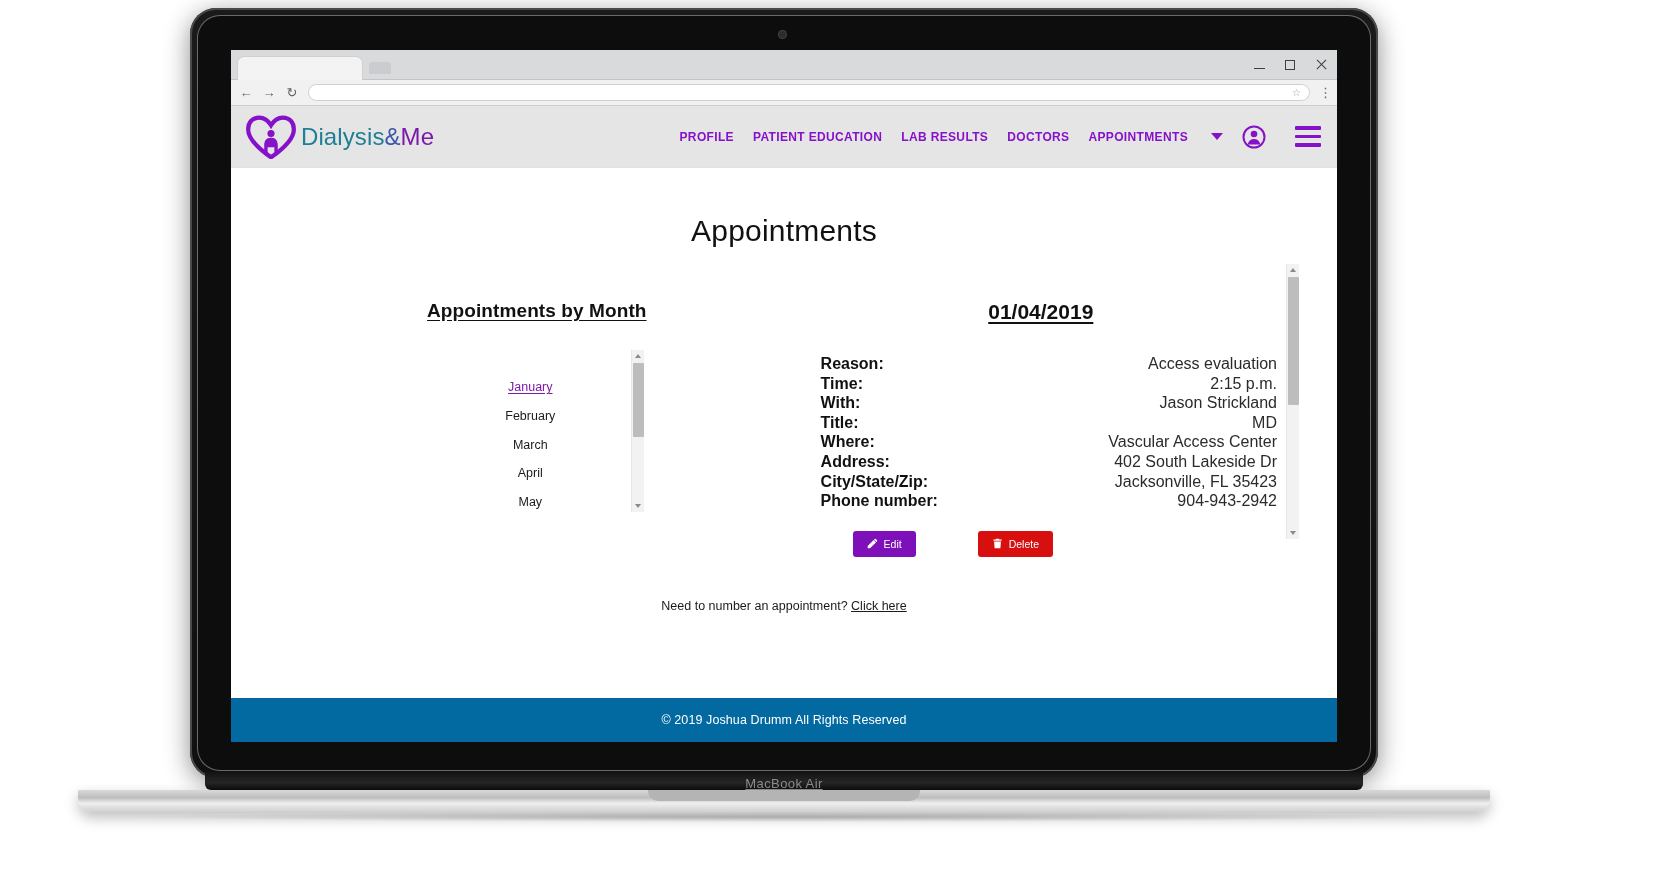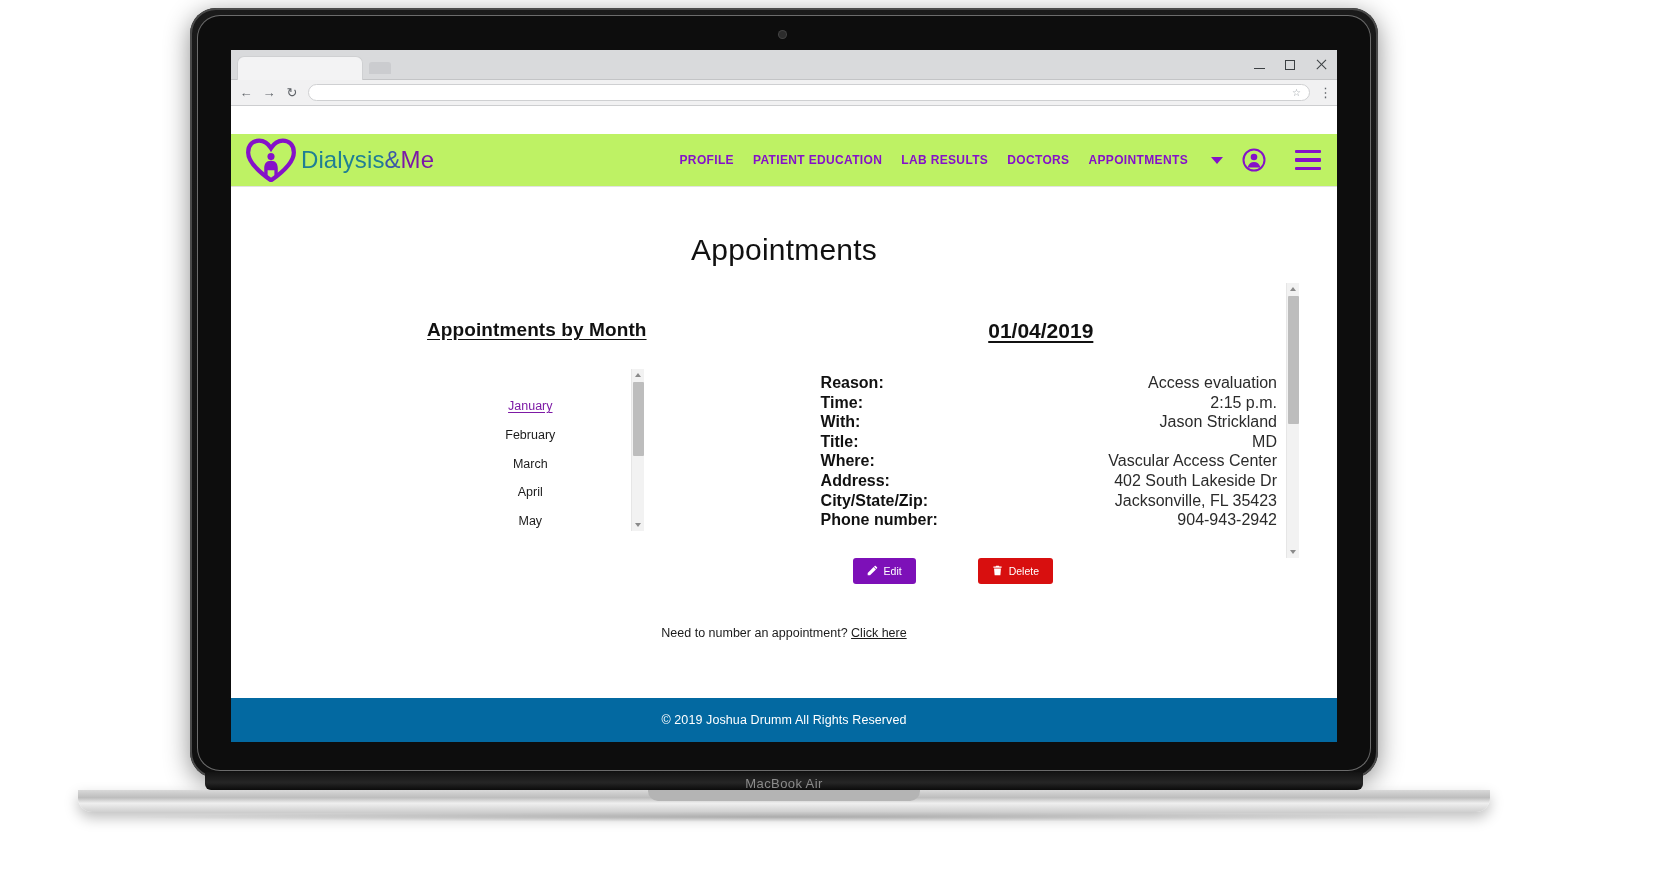--- a/index.html
+++ b/index.html
@@ -41,20 +41,21 @@
   .laptop-base {
     position:absolute; left:205px; top:772px; width:1158px; height:18px;
     background: linear-gradient(180deg,#131313 0%, #262626 60%, #0c0c0c 100%);
     border-radius: 0 0 6px 6px;
   }
   .base-label {
     position:absolute; left:205px; top:772px; width:1158px; height:22px;
     color:#8c8c8c; font-size:13px; letter-spacing:.4px;
     display:flex; align-items:center; justify-content:center;
     font-family:"Liberation Sans", sans-serif;
+    text-decoration:underline;
   }
   .laptop-foot {
     position:absolute; left:78px; top:790px; width:1412px; height:22px;
     background: linear-gradient(180deg,#d9d9d9 0%, #bdbdbd 35%, #efefef 60%, #cfcfcf 100%);
     border-radius: 0 0 14px 14px;
     box-shadow: 0 6px 14px rgba(0,0,0,.25);
   }
   .laptop-notch {
     position:absolute; left:648px; top:790px; width:272px; height:11px;
     background:#b4b4b4; border-radius: 0 0 10px 10px;
@@ -102,22 +103,22 @@
     border-radius:9px; display:flex; align-items:center;
     padding:0 8px; font-size:10px; color:#3c4043;
   }
   .omni-star { margin-left:auto; color:#9aa0a6; font-size:10px;}
   .kebab { color:#5f6368; font-size:13px; letter-spacing:0; line-height:9px; width:10px; text-align:center;}
 
   
   .page { height:636px; background:#ffffff; position:relative; overflow:hidden; }
 
   .site-header {
-    height:53px; background:#bef264; border-bottom:1px solid #e2e2e2;
-    display:flex; align-items:center; padding:0 16px 0 14px;margin-top:28px;
+    height:62px; background:#e5e5e5; border-bottom:1px solid #e2e2e2;
+    display:flex; align-items:center; padding:0 16px 0 14px;
   }
   .brand { display:flex; align-items:center; gap:4px; }
   .brand-mark { width:52px; height:44px; }
   .brand-name { font-size:24px; font-weight:400; font-family:"Liberation Sans", sans-serif; letter-spacing:.1px;}
   .bn-1 { color:#1f7f94; } .bn-2 { color:#3b57a8; } .bn-3 { color:#7b19a8; }
 
   .main-nav { margin-left:auto; display:flex; align-items:center; gap:19px; }
   .nav-link {
     color:#8511c9; font-size:12px; font-weight:700; letter-spacing:.35px;
     text-decoration:none; white-space:nowrap; cursor:pointer;
@@ -180,21 +181,21 @@
     background:#bdbdbd; border-radius:1px; cursor:pointer;
   }
 
   
   .detail-panel { position:relative; padding-right:22px; }
   .detail-rows { margin-top:30px; padding-left:16px; }
   .drow { display:flex; font-size:16px; line-height:19.6px; }
   .dlabel { font-weight:700; color:#111; width:120px; flex:none; }
   .dval { flex:1; text-align:right; color:#2b2b2b; white-space:nowrap;}
 
-  .btn-row { display:flex; gap:62px; margin-top:28px; padding-left:48px; }
+  .btn-row { display:flex; gap:62px; margin-top:20px; padding-left:48px; }
   .btn {
     display:inline-flex; align-items:center; gap:6px;
     border:none; border-radius:3px; color:#fff;
     font-size:10.5px; font-family:"Liberation Sans", sans-serif;
     padding:7px 14px; cursor:pointer;
   }
   .btn-edit { background:#7d10b8; }
   .btn-delete { background:#d80f0f; }
   .btn svg { display:block; }
 

